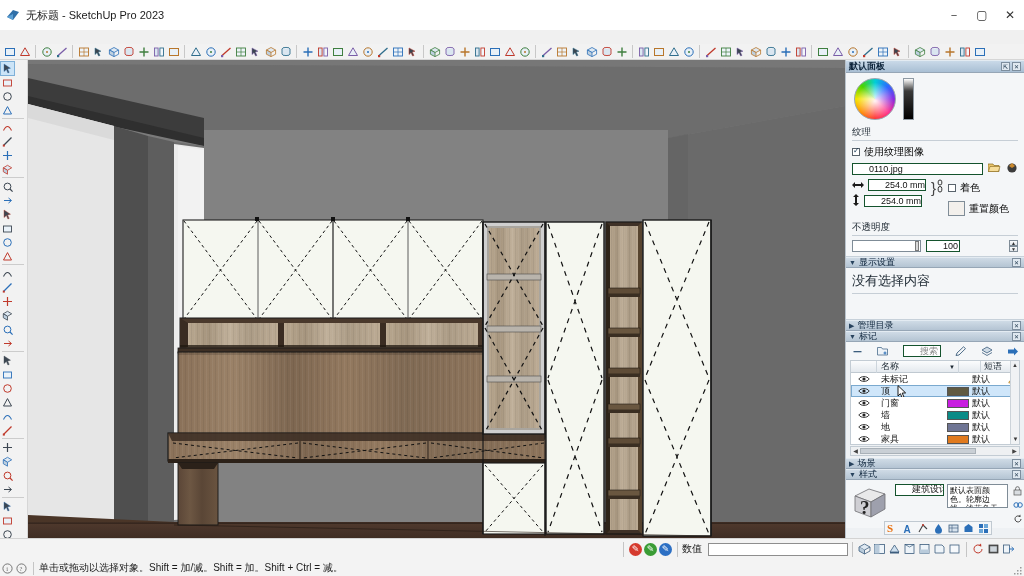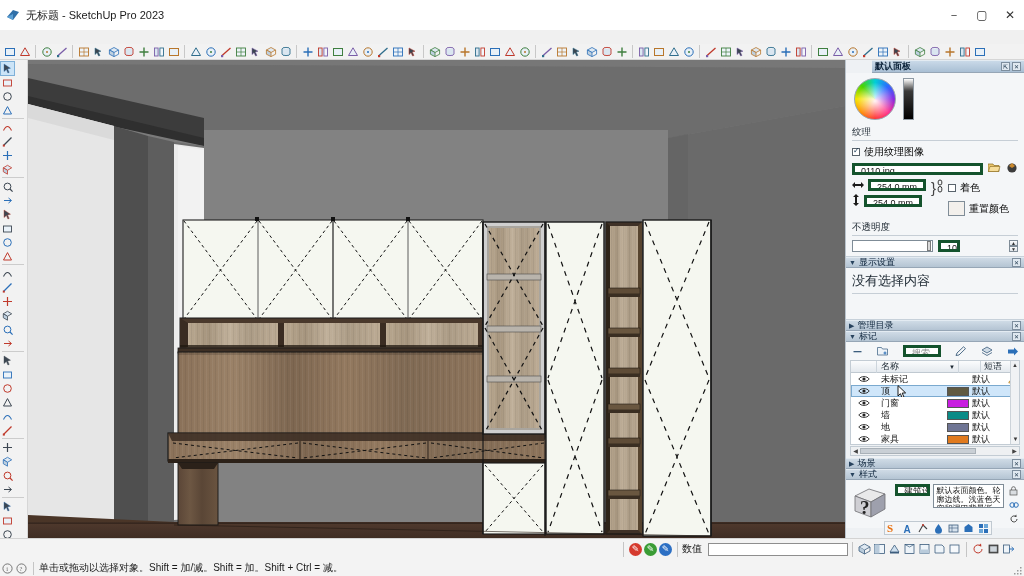--- a/index.html
+++ b/index.html
@@ -72,21 +72,21 @@
   .rightdock{
     position:absolute; left:845px; top:60px; width:179px; height:478px;
     background:#eef1f4; border-left:1px solid #b9c3cc;
     font-size:10px; overflow:hidden;
   }
   .pnl-title{
     height:11px; background:linear-gradient(#cfdbe6,#b4c4d3);
     border-top:1px solid #e3ebf2; border-bottom:1px solid #96a6b6;
     display:flex; align-items:center; font-size:9px; color:#0b2239; padding:0 3px;
   }
-  .pnl-title.big{ height:13px; background:linear-gradient(#c9d9e8,#a9bfd4); font-weight:bold;margin-left:26px; }
+  .pnl-title.big{ height:13px; background:linear-gradient(#c9d9e8,#a9bfd4); font-weight:bold; }
   .tri{ font-size:7px; margin-right:3px; color:#28435e; }
   .pnl-title .t-sp{ flex:1; }
   .tbtn{ width:9px; height:9px; border:1px solid #7d8e9e; background:#dfe8f0; font-size:6px;
          display:flex; align-items:center; justify-content:center; color:#2a4257; margin-left:2px; }
 
   
   .matbody{ background:#f4f6f8; padding:3px 6px 4px 6px; border-bottom:1px solid #c7d1da; position:relative; }
   .swatchrow{ display:flex; align-items:flex-start; gap:7px; padding:2px 0 4px 2px; }
   .colorwheel{
     width:42px; height:42px; border-radius:50%;
@@ -95,22 +95,22 @@
       conic-gradient(from 180deg,#ff2d2d,#ff8a00,#f6e400,#49d400,#00cfd6,#2b6bff,#8a2be2,#ff2d8a,#ff2d2d);
     border:1px solid #9aa6b0;
   }
   .valbar{ width:11px; height:42px; background:linear-gradient(#ffffff 0%,#3a3a3a 30%,#000 100%); border:1px solid #8e99a3; }
   .sect-label{ font-size:9.5px; color:#17222c; margin:2px 0 1px 0; }
   .hr{ height:1px; background:#c6ced6; margin:1px 0 4px 0; }
   .ckrow{ display:flex; align-items:center; gap:4px; margin:2px 0 3px 0; }
   .ck{ width:8px; height:8px; border:1px solid #59636c; background:#fff; position:relative; flex:0 0 auto;}
   .ck.on::after{ content:"✓"; position:absolute; left:0px; top:-3px; font-size:8px; color:#11324f;}
   .inp{
-    height:12px; background:#ffffff; border:3px solid #14532d;
-    font-size:9px; line-height:11px; padding:0 6px; color:#111; overflow:hidden; white-space:nowrap;
+    height:12px; background:#ffffff; border:1px solid #14532d;
+    font-size:9px; line-height:11px; padding:0 16px; color:#111; overflow:hidden; white-space:nowrap;
   }
   .filerow{ display:flex; align-items:center; gap:5px; margin-bottom:4px; }
   .filerow .inp{ flex:1; }
   .sizegrid{ display:flex; align-items:flex-start; gap:5px; }
   .sizecol{ display:flex; flex-direction:column; gap:3px; }
   .szrow{ display:flex; align-items:center; gap:4px; }
   .szrow .inp{ width:58px; }
   .brace{ font-size:15px; color:#444; line-height:11px; }
   .lockchain{ font-size:8px; color:#3b3b3b; line-height:8px; }
   .rightcol{ display:flex; flex-direction:column; gap:6px; padding-top:2px; }

